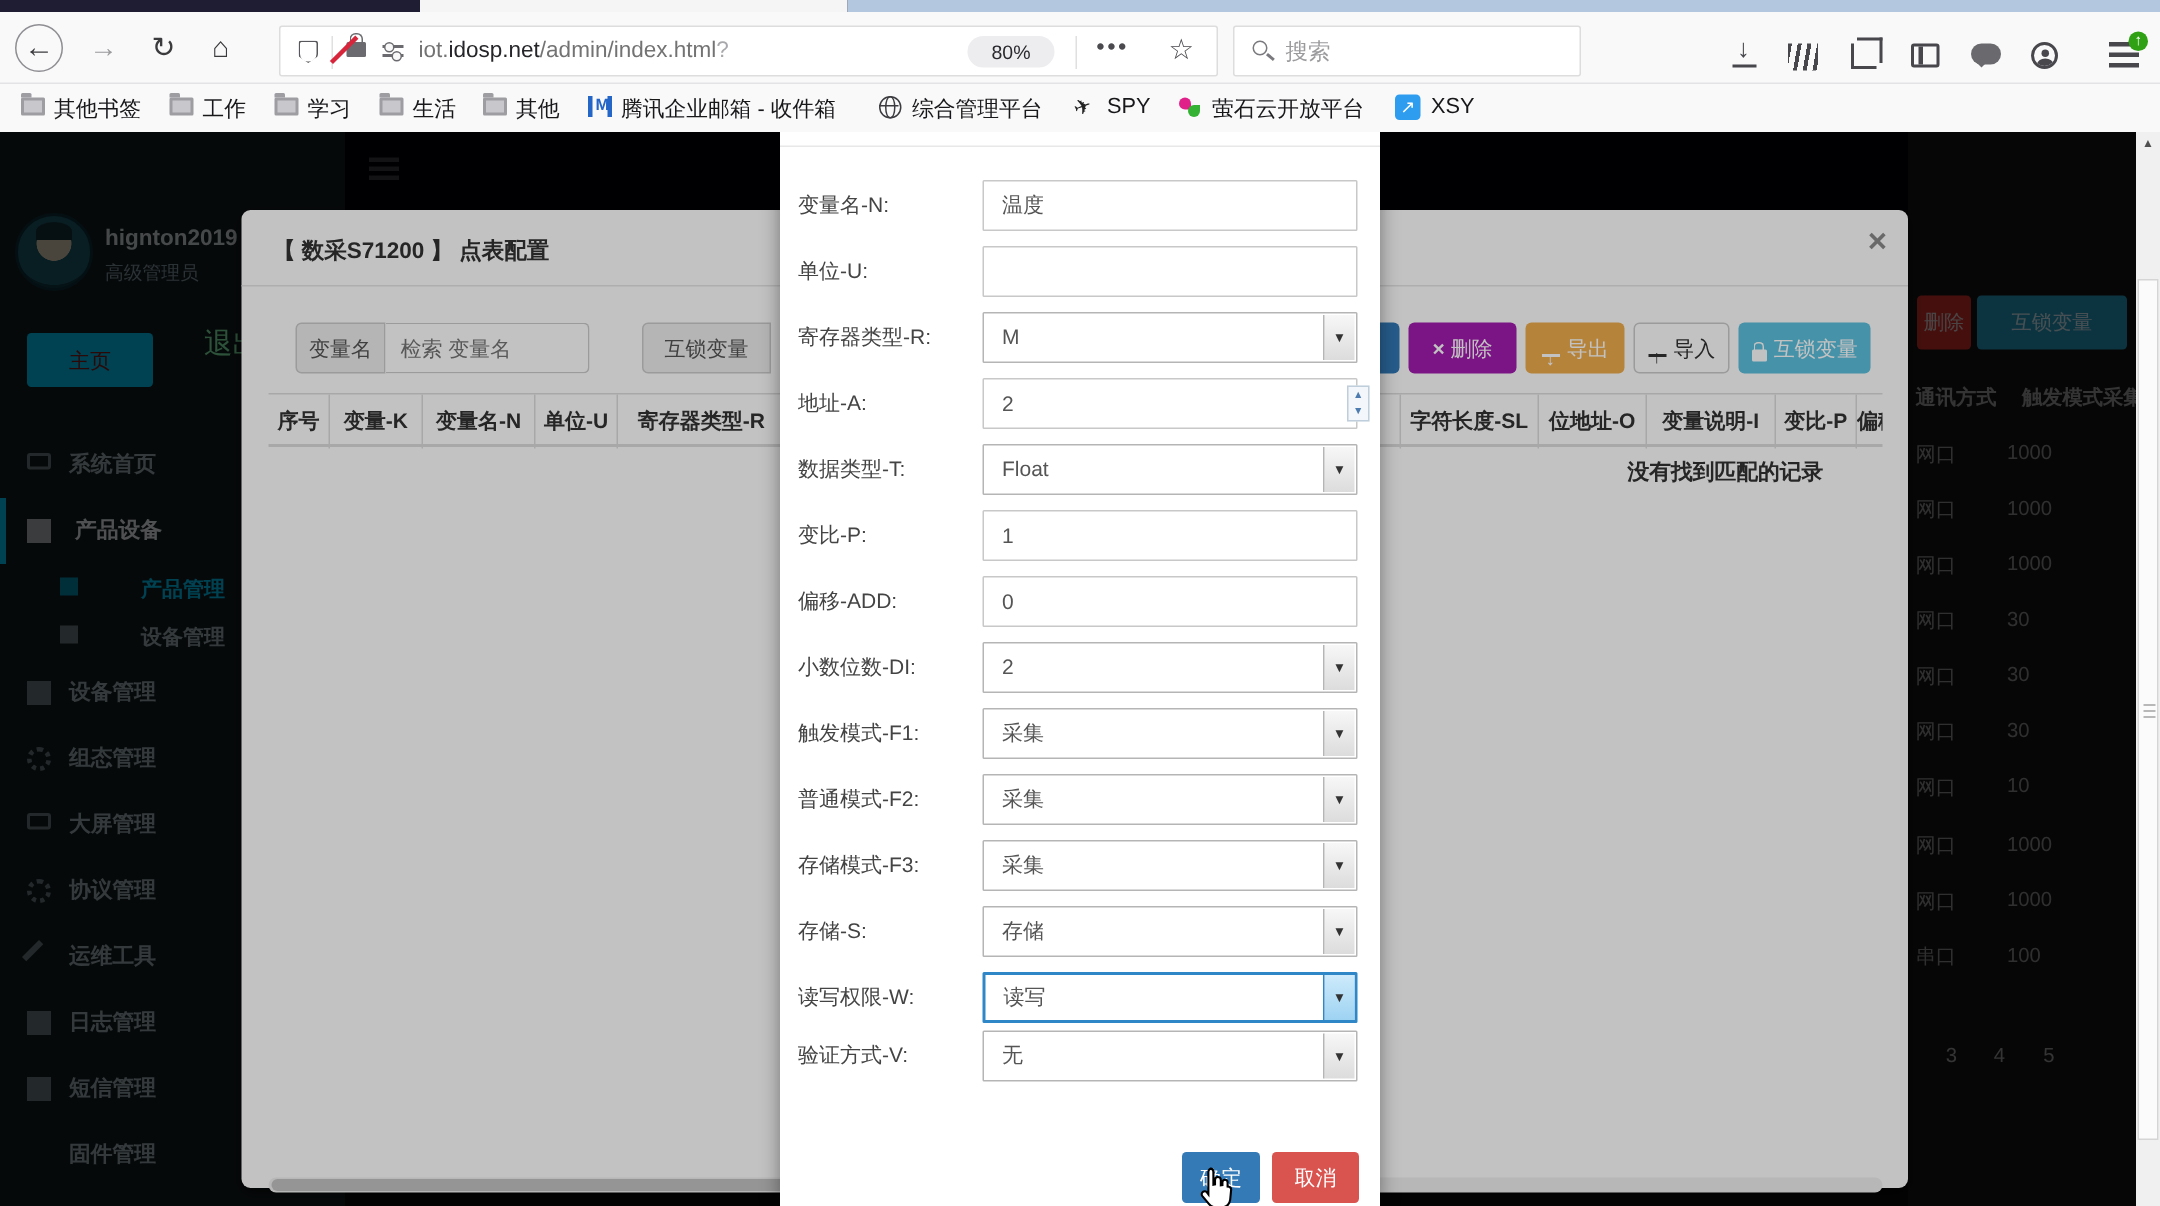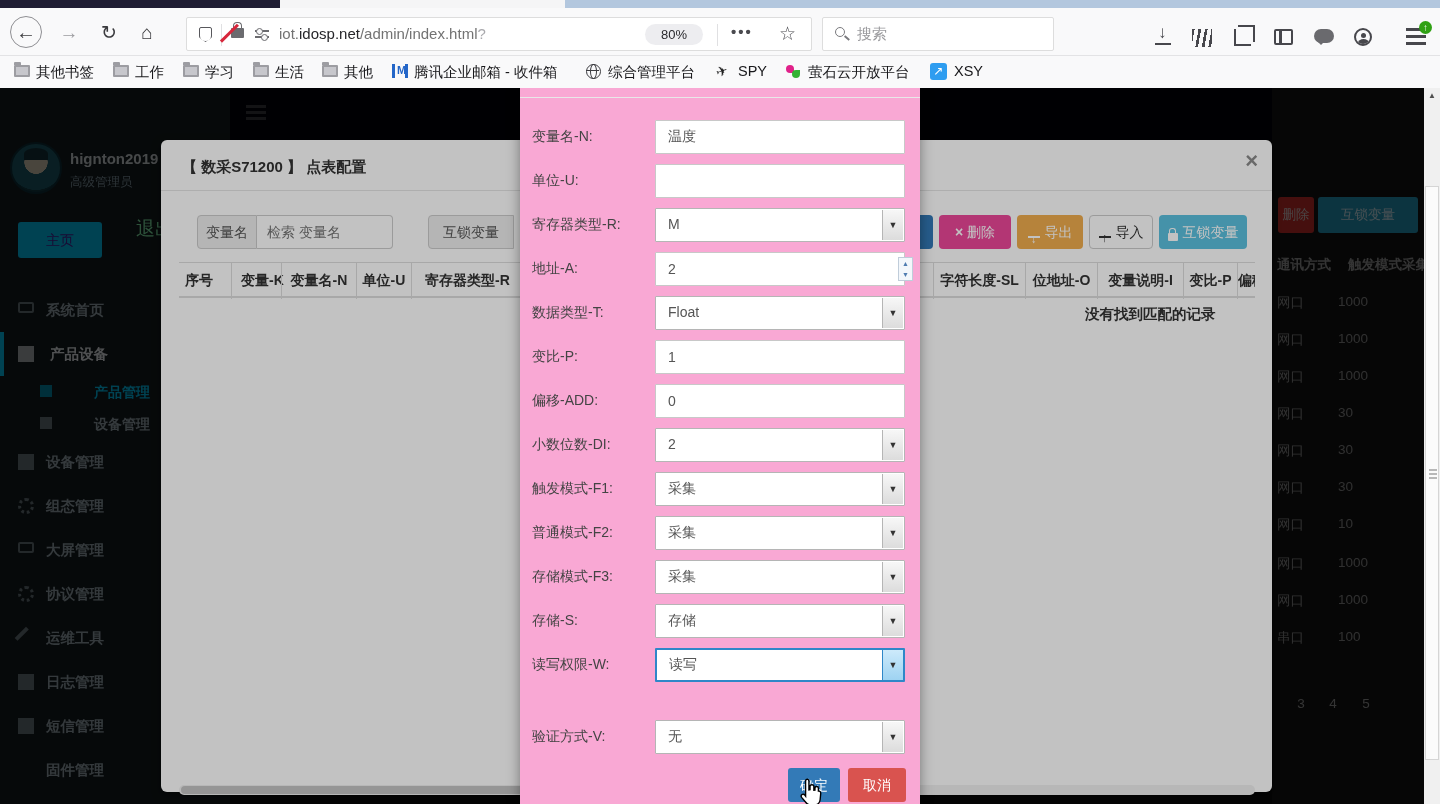--- a/index.html
+++ b/index.html
@@ -82,21 +82,21 @@
   
   #sidebar { position:absolute; left:0; top:0; width:230px; height:716px; background:#151d20; }
   #appheader { position:absolute; left:230px; top:0; width:1210px; height:52px; background:#02030c; }
   .hamburger { position:absolute; left:16px; top:17px; width:20px; height:15px; }
   .hamburger i { position:absolute; left:0; width:20px; height:3px; background:#3a3a3e; }
   .hamburger i:nth-child(1){top:0;} .hamburger i:nth-child(2){top:6px;} .hamburger i:nth-child(3){top:12px;}
   #avatar { position:absolute; left:10px; top:54px; width:52px; height:52px; border-radius:50%; background:radial-gradient(circle at 50% 38%, #d8c9b4 0 30%, #1d5a66 31% 72%, #123a44 73%); border:2px solid #0e3038; }
   #avatar::after { content:""; position:absolute; left:12px; top:4px; width:24px; height:12px; border-radius:50% 50% 0 0; background:#16323a; }
   #username { position:absolute; left:70px; top:62px; font-size:15px; font-weight:bold; color:#cfd4d8; }
   #userrole { position:absolute; left:70px; top:86px; font-size:12.5px; color:#7e939d; }
-  #homebtn { position:absolute; left:18px; top:134px; width:84px; height:36px; background:#00c0ef; border-radius:3px; color:#4c1d95; font-size:14px; text-align:center; line-height:36px; }
+  #homebtn { position:absolute; left:18px; top:134px; width:84px; height:36px; background:#00c0ef; border-radius:3px; color:#7f1d1d; font-size:14px; text-align:center; line-height:36px; }
   #logoutlink { position:absolute; left:136px; top:128px; font-size:19px; color:#86efac; }
   .menu { position:absolute; left:0; top:200px; width:230px; }
   .mi { position:relative; height:44px; color:#9aa8b0; font-size:14.5px; line-height:44px;font-weight:bold; }
   .mi .ic { position:absolute; left:18px; top:14px; width:16px; height:16px; background:#7e8c94; opacity:.8; }
   .mi .ml { position:absolute; left:46px; }
   .mi.section { color:#e8ecef; font-weight:bold; border-left:4px solid #00c0ef; }
   .mi.section .ic { left:14px; background:#cfd6da; }
   .mi.sub { height:32px; line-height:32px; font-size:14px; }
   .mi.sub .ic { left:40px; top:9px; width:12px; height:12px; }
   .mi.sub .ml { left:62px;margin-left:32px; }
@@ -124,40 +124,40 @@
   #dialog1 { position:absolute; left:161px; top:52px; width:1111px; height:652px; background:#fff; border-radius:6px; box-shadow:0 3px 9px rgba(0,0,0,.5); }
   #dlg-title { position:absolute; left:21px; top:18px; font-size:15px; font-weight:bold; color:#333; }
   #dlg-close { position:absolute; right:14px; top:8px; font-size:22px; font-weight:bold; color:#8a8a8a; }
   #dlg-hr { position:absolute; left:0; top:50px; width:1111px; height:1px; background:#e5e5e5; }
   .addon { position:absolute; top:75px; height:34px; background:#eee; border:1px solid #ccc; color:#555; font-size:14px; text-align:center; line-height:32px; }
   #flt-addon { left:36px; width:60px; border-radius:4px 0 0 4px; }
   #flt-input { position:absolute; left:96px; top:75px; width:136px; height:34px; border:1px solid #ccc; border-left:none; border-radius:0 4px 4px 0; font-size:14px; color:#999; padding-left:10px; background:#fff; }
   #reg-addon { left:267px; width:86px; border-radius:4px 0 0 4px; }
   .dbtn { position:absolute; top:75px; height:34px; border-radius:4px; color:#fff; font-size:14px; text-align:center; line-height:34px; white-space:nowrap; overflow:hidden; }
   #btn-edit { left:704px; width:68px; background:#337ab7; }
-  #btn-del { left:778px; width:72px; background:#ec4899; }
+  #btn-del { left:778px; width:72px; background:#a21caf; }
   #btn-exp { left:856px; width:66px; background:#f0ad4e; }
   #btn-imp { left:928px; width:64px; background:#fff; color:#333; border:1px solid #ccc; line-height:32px; }
   #btn-ilk { left:998px; width:88px; background:#5bc0de; }
   .bico { display:inline-block; position:relative; width:12px; height:12px; margin-right:5px; vertical-align:-1px; }
   .tray::after { content:""; position:absolute; left:0; right:0; bottom:0; height:2px; background:currentColor; }
   .tray::before { position:absolute; top:-4px; left:50%; transform:translateX(-50%); font-size:12px; font-weight:bold; }
   .tray.down::before { content:"↓"; }
   .tray.up::before { content:"↑"; }
   .lockico { width:10px; height:8px; background:currentColor; border-radius:1px; top:3px; }
   .lockico::before { content:""; position:absolute; left:1.6px; top:-5px; width:5px; height:6px; border:1.7px solid currentColor; border-bottom:none; border-radius:3px 3px 0 0; }
   #dlg-thead { position:absolute; left:18px; top:122px; width:1076px; height:36px; border-top:1px solid #ddd; border-bottom:2px solid #ddd; }
   .th { position:absolute; top:0; height:36px; border-left:1px solid #ddd; font-size:14px; font-weight:bold; color:#333; text-align:center; line-height:34px; white-space:nowrap; overflow:hidden; }
   .th:first-child { border-left:none; }
   #dlg-empty { position:absolute; left:924px; top:165px; font-size:14.5px; font-weight:bold; color:#333; white-space:nowrap; }
   #dlg-hscroll { position:absolute; left:18px; top:645px; width:1076px; height:10px; background:#f1f1f1; border-radius:5px; }
   #dlg-hscroll .thumb { position:absolute; left:2px; top:1px; width:360px; height:8px; background:#c4c4c4; border-radius:4px; }
 
   
-  #modal2 { position:absolute; left:520px; top:0; width:400px; height:716px; background:#f9a8d4; box-shadow:0 0 12px rgba(0,0,0,.4); }
+  #modal2 { position:absolute; left:520px; top:0; width:400px; height:716px; background:#ffffff; box-shadow:0 0 12px rgba(0,0,0,.4); }
   #modal2 .topline { position:absolute; left:0; top:9px; width:400px; height:1px; background:#e8e8e8; }
   .frow { position:absolute; left:0; width:400px; height:34px; }
   .flabel { position:absolute; left:12px; top:8px; font-size:14px; color:#444; }
   .tin { position:absolute; left:135px; top:0; width:250px; height:34px; border:1px solid #c8c8c8; font-size:14px; color:#555; padding-left:12px; background:#fff; border-radius:1px; }
   .fsel { position:absolute; left:135px; top:0; width:250px; height:34px; border:1px solid #b5b5b5; background:#fff; border-radius:1px; }
   .fsel-v { position:absolute; left:12px; top:7px; font-size:14px; color:#555; }
   .fsel-b { position:absolute; right:1px; top:1px; width:21px; height:30px; background:linear-gradient(#f7f7f7,#dcdcdc); border-left:1px solid #b5b5b5; font-size:9px; color:#333; text-align:center; line-height:30px; }
   .fsel.focused { border:2px solid #2f87c8; }
   .fsel.focused .fsel-v { top:6px; }
   .fsel.focused .fsel-b { right:0; top:0; height:30px; background:linear-gradient(#cdeafb,#9ed3f2); border-left:1px solid #2f87c8; }
@@ -395,21 +395,21 @@
     <input id="flt-input" placeholder="检索 变量名" style="">
     <div class="addon" id="reg-addon">互锁变量</div>
     <div class="dbtn" id="btn-edit">修改</div>
     <div class="dbtn" id="btn-del"><b>×</b> <span>删除</span></div>
     <div class="dbtn" id="btn-exp"><span class="bico tray down"></span><span>导出</span></div>
     <div class="dbtn" id="btn-imp"><span class="bico tray up"></span><span>导入</span></div>
     <div class="dbtn" id="btn-ilk"><span class="bico lockico"></span><span>互锁变量</span></div>
 
     <div id="dlg-thead">
       <div class="th" style="left:0;width:40px">序号</div>
-      <div class="th" style="left:52px;width:62px">变量-K</div>
+      <div class="th" style="left:40px;width:62px">变量-K</div>
       <div class="th" style="left:102px;width:75px">变量名-N</div>
       <div class="th" style="left:177px;width:55px">单位-U</div>
       <div class="th" style="left:232px;width:112px">寄存器类型-R</div>
       <div class="th" style="left:754px;width:92px">字符长度-SL</div>
       <div class="th" style="left:846px;width:72px">位地址-O</div>
       <div class="th" style="left:918px;width:86px">变量说明-I</div>
       <div class="th" style="left:1004px;width:54px">变比-P</div>
       <div class="th" style="left:1058px;width:18px">偏移</div>
     </div>
     <div id="dlg-empty">没有找到匹配的记录</div>
@@ -493,21 +493,21 @@
           <span class="fsel-b">▼</span>
         </div>
     </div>
     <div class="frow" style="top:560px">
       <span class="flabel">读写权限-W:</span>
       <div class="fsel focused">
           <span class="fsel-v">读写</span>
           <span class="fsel-b">▼</span>
         </div>
     </div>
-    <div class="frow" style="top:632px">
+    <div class="frow" style="top:599px">
       <span class="flabel">验证方式-V:</span>
       <div class="fsel">
           <span class="fsel-v">无</span>
           <span class="fsel-b">▼</span>
         </div>
     </div>
 
     <div id="mfooter">
       <div class="mbtn" id="btn-ok">确定</div>
       <div class="mbtn" id="btn-cancel">取消</div>

